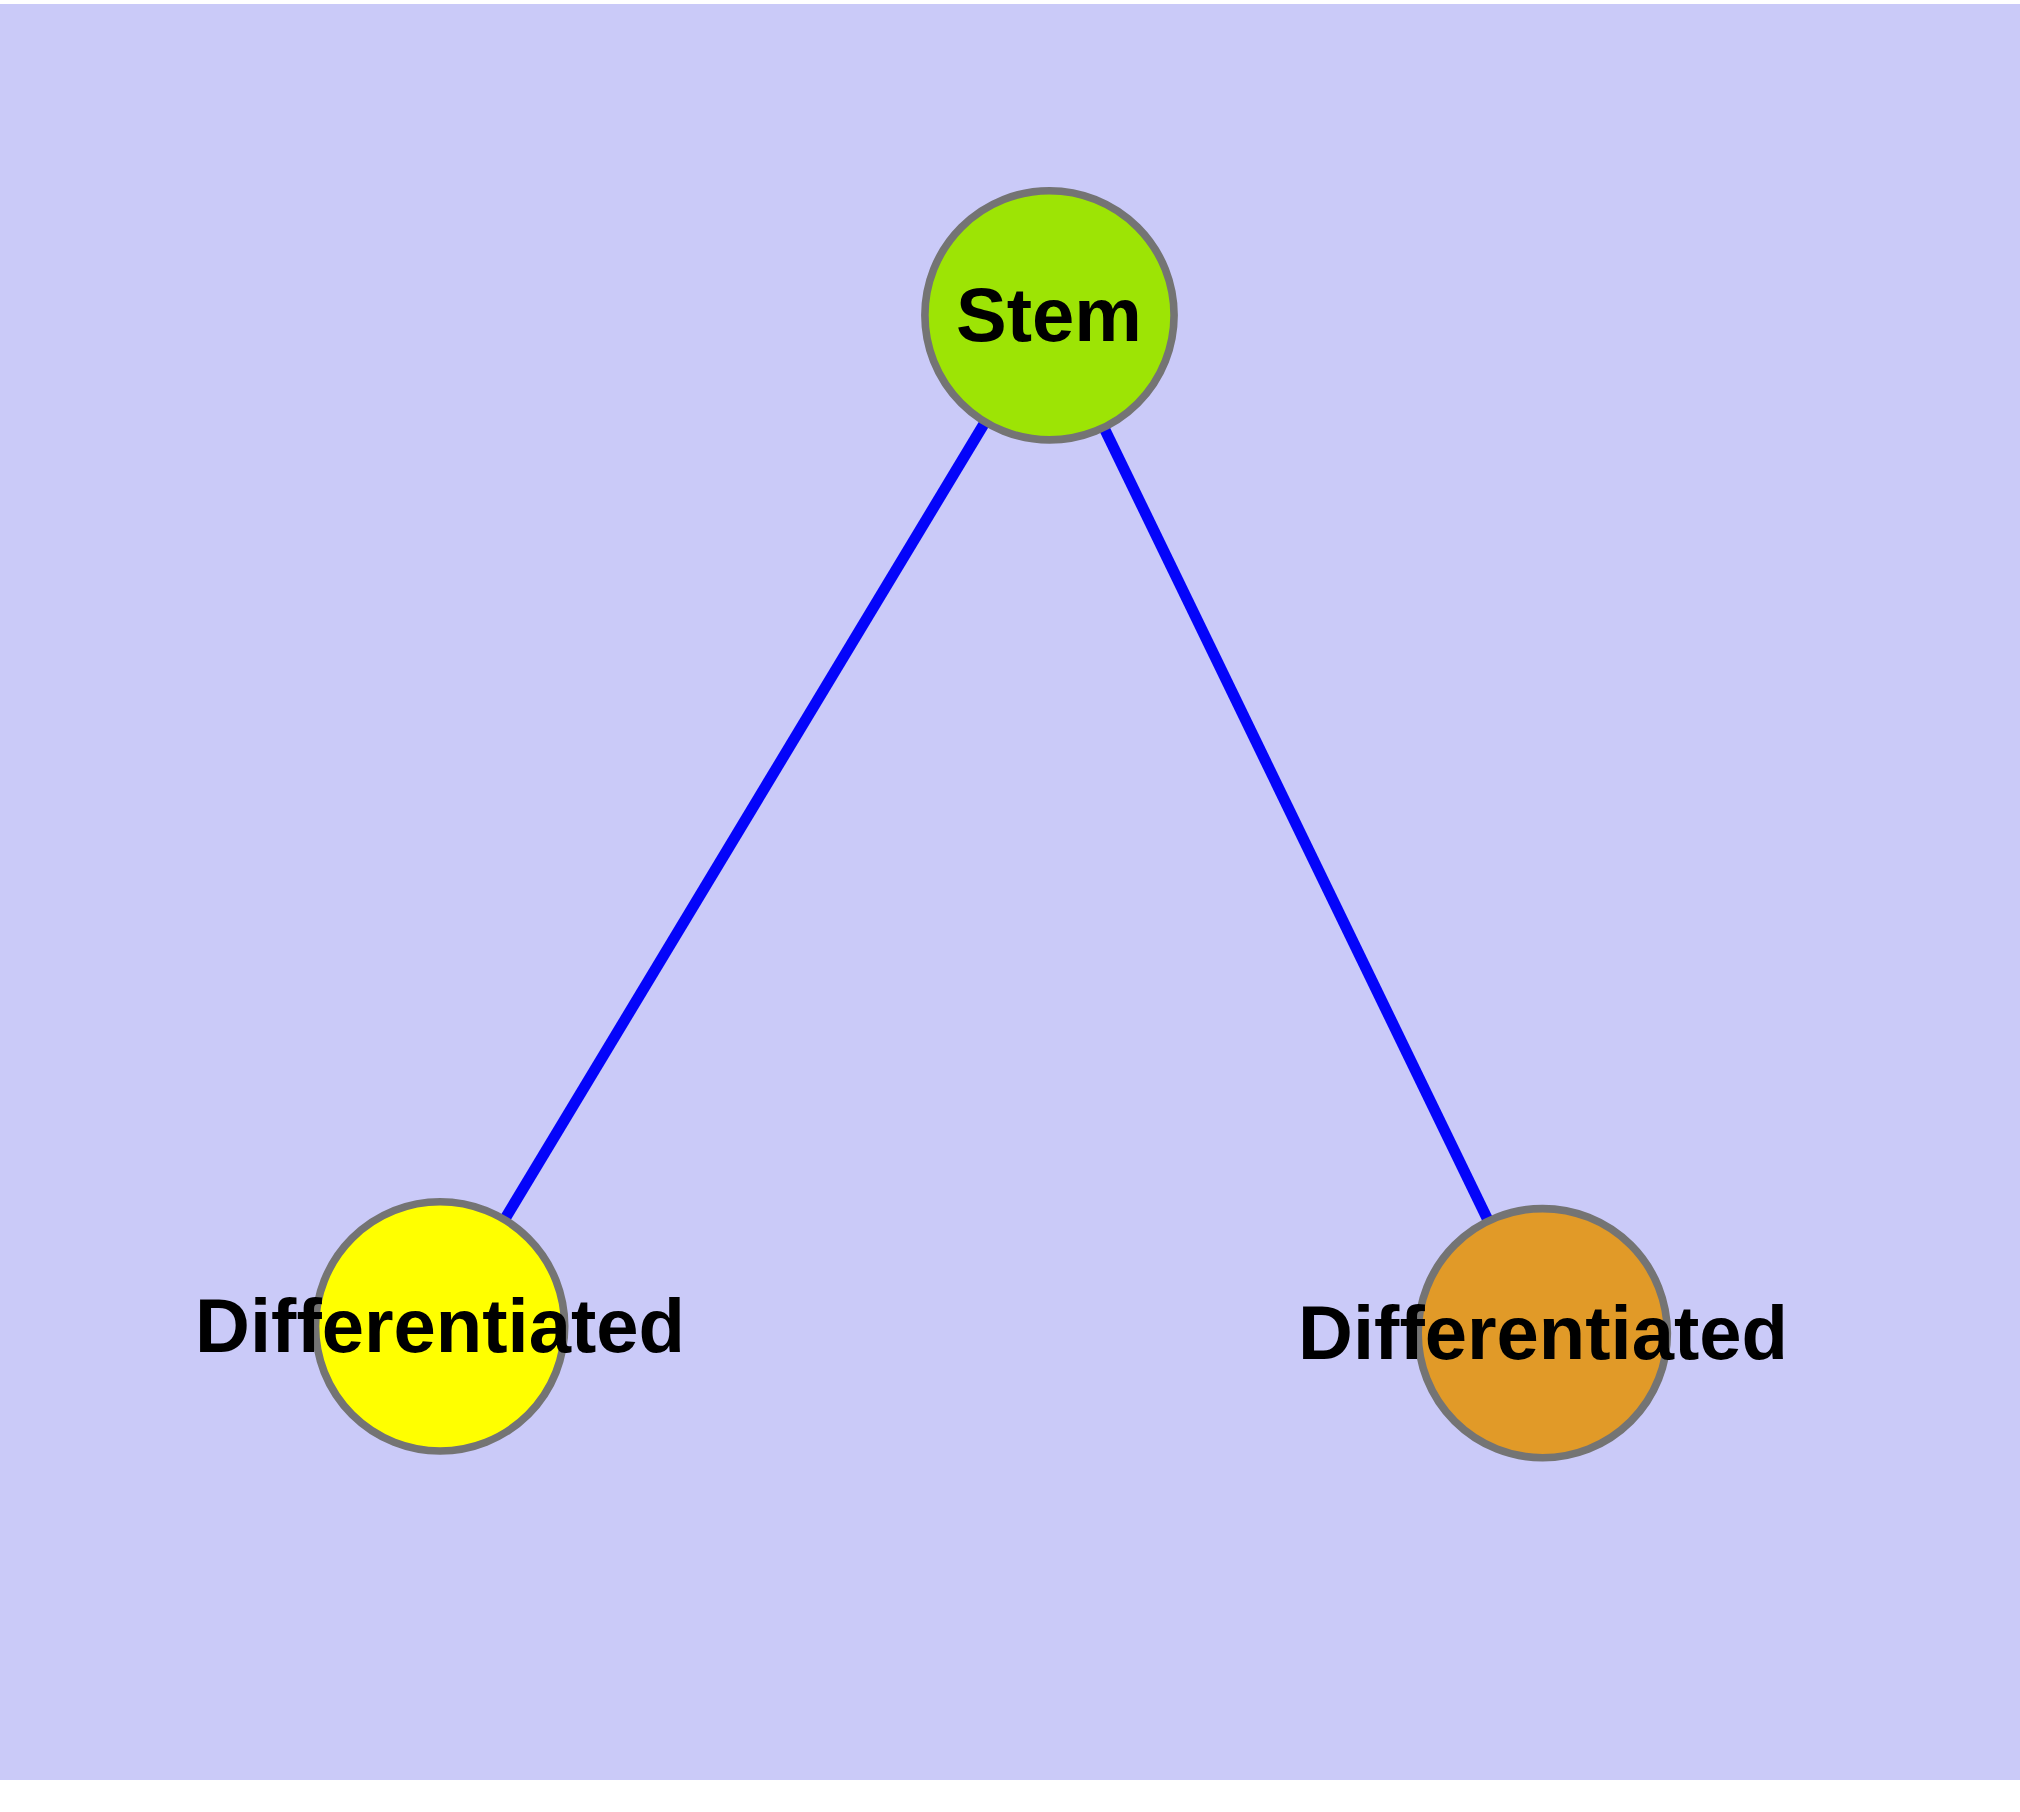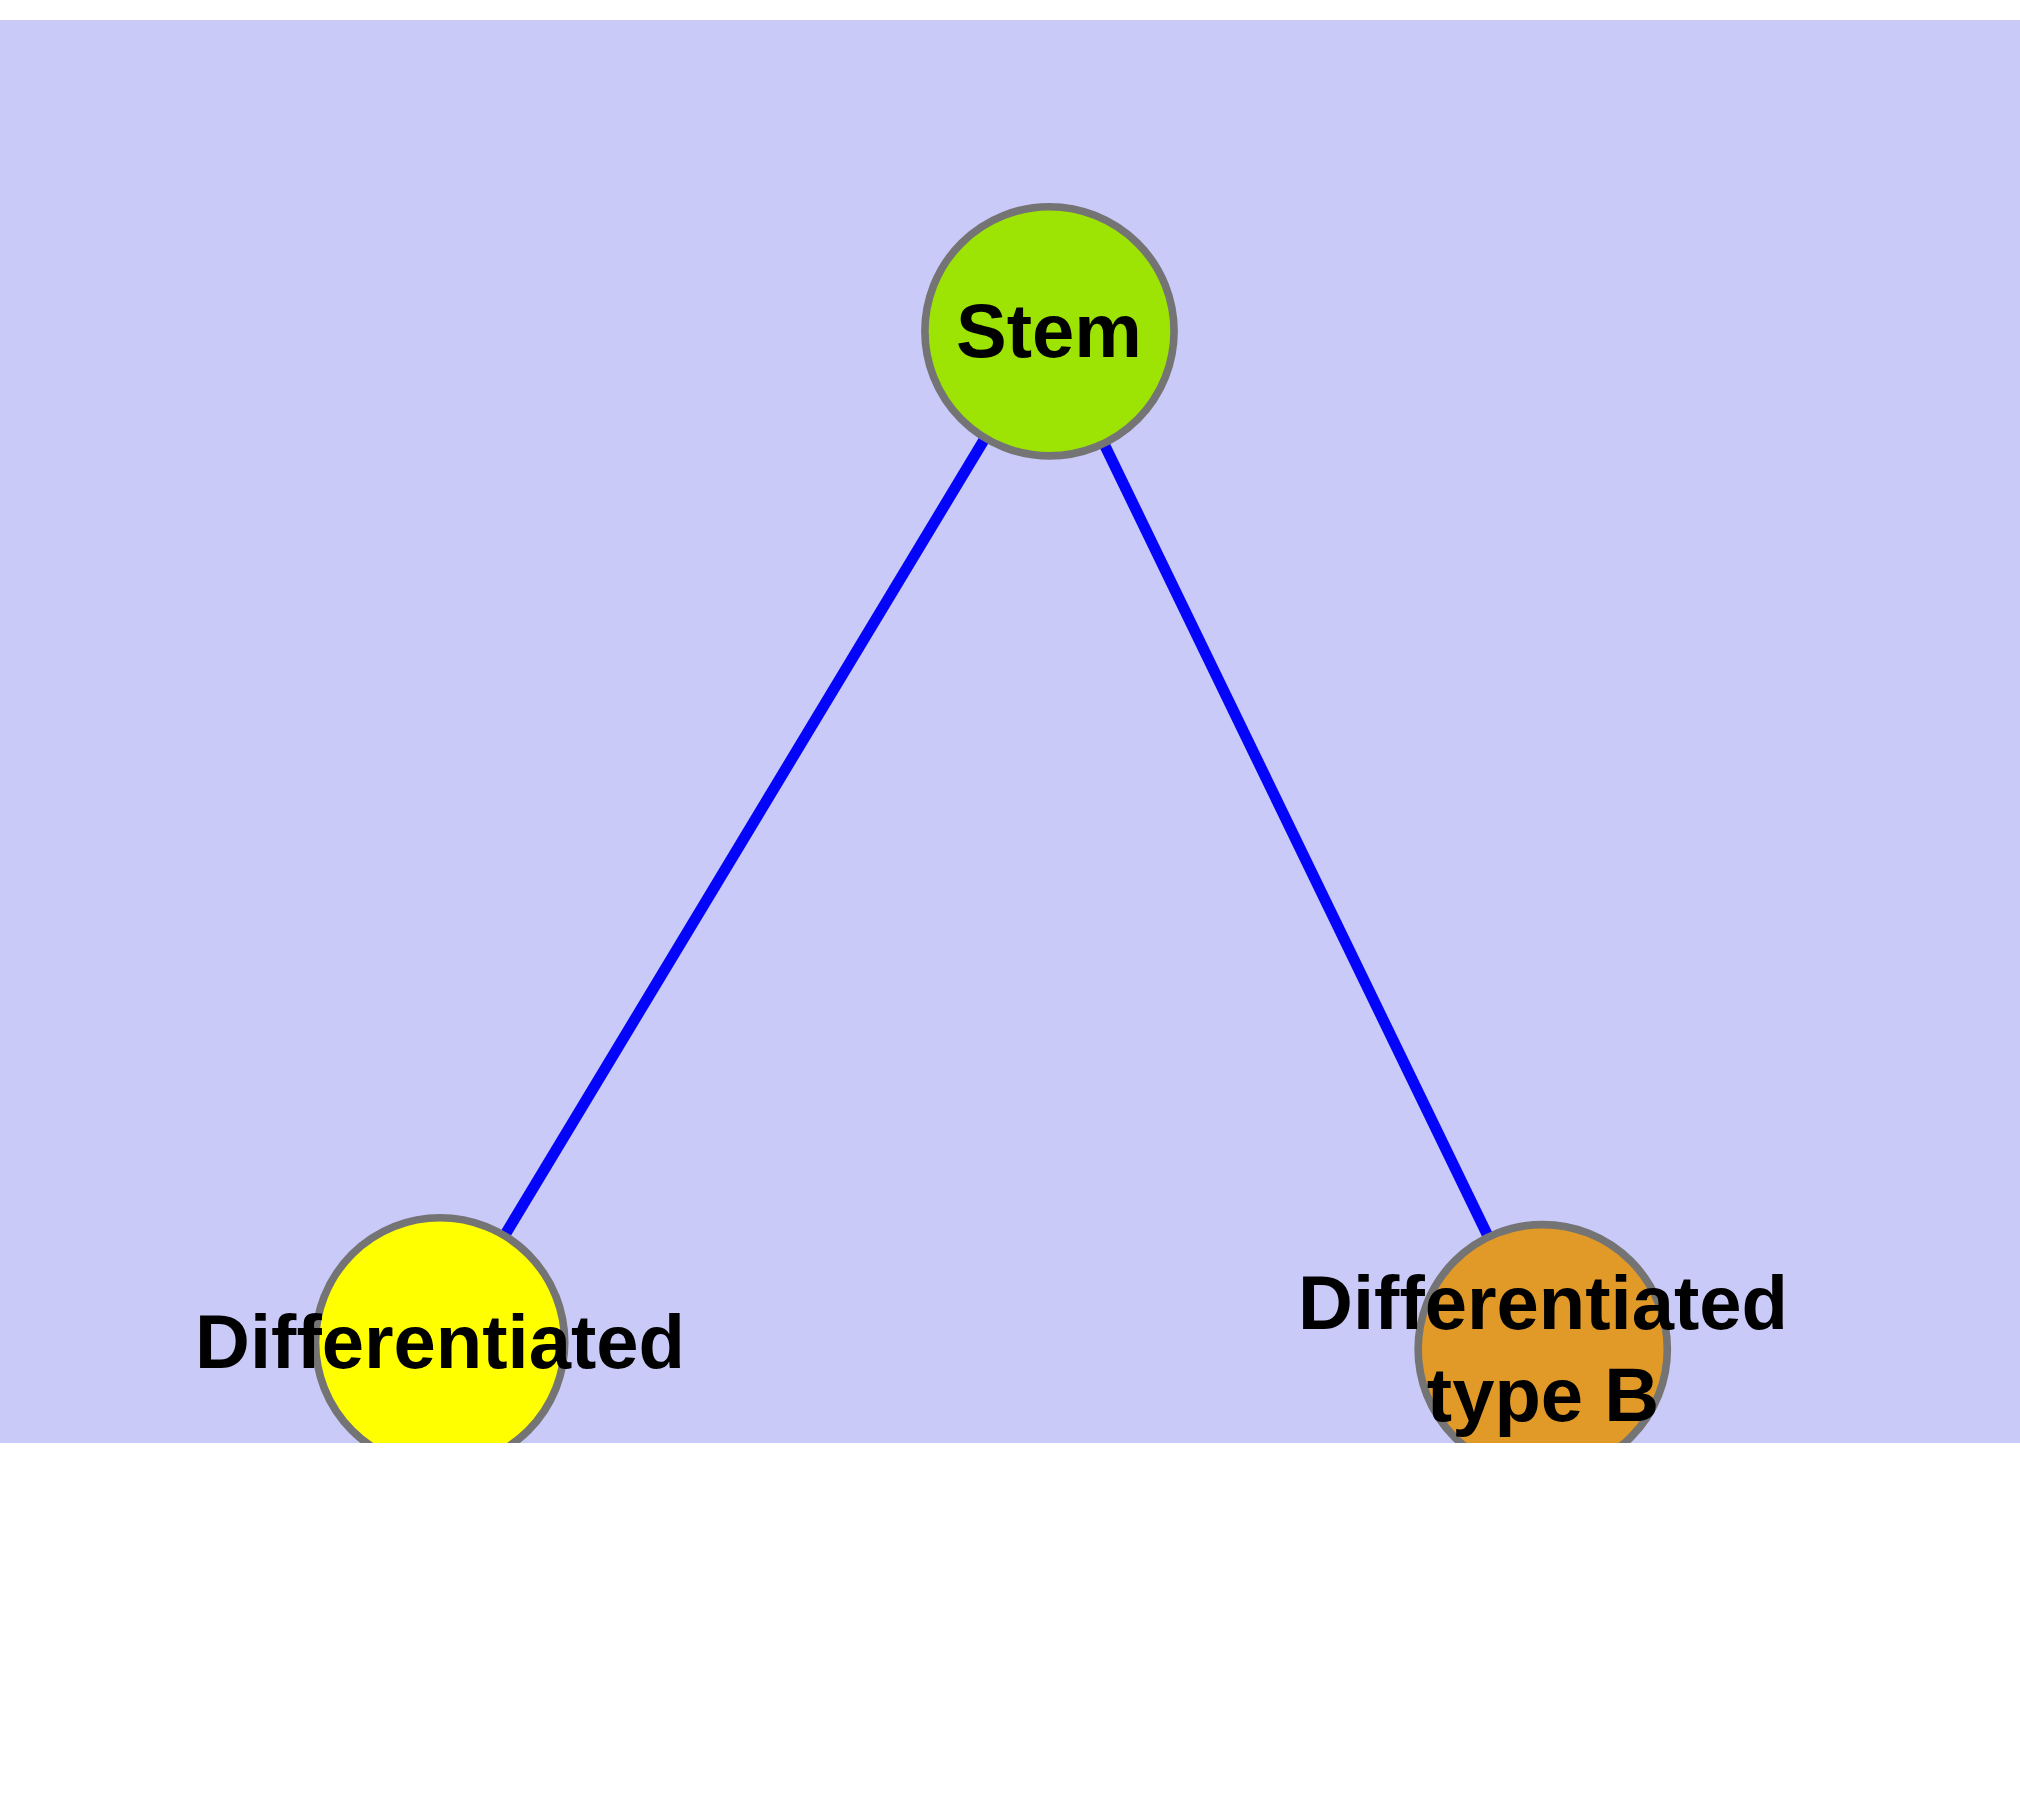--- a/index.html
+++ b/index.html
@@ -3,27 +3,26 @@
 <meta charset="utf-8">
 <style>
   html, body {
     margin: 0;
     padding: 0;
     background: #ffffff;
   }
   #canvas {
     position: relative;
     width: 2021px;
-    height: 1427px;
+    height: 1780px;
     background: #cacaf8;
     border-top: 4.2px solid #ffffff;   
     box-sizing: border-box;
     overflow: hidden;
     font-family: "Liberation Sans", sans-serif;
-    margin-top: 16px;
   }
   #graph-svg {
     position: absolute;
     left: 0;
     top: -4.2px;
     width: 2021px;
     height: 1812px;
     display: block;
   }
   .edge {
@@ -62,17 +61,16 @@
   <div class="node-label" style="left: 1049px; top: 315px; color: rgb(0, 0, 0);">
     <span class="label-line">Stem</span>
   </div>
 
   <div class="node-label" style="left: 440px; top: 1326px; color: rgb(0, 0, 0);">
     <span class="label-line">Differentiated</span>
   </div>
 
   <div class="node-label" style="left: 1543px; top: 1333px; color: rgb(0, 0, 0);">
     <span class="label-line">Differentiated</span>
-    <span class="label-line">type B</span>
   </div>
 
 </div>
 
 
 </body></html>

